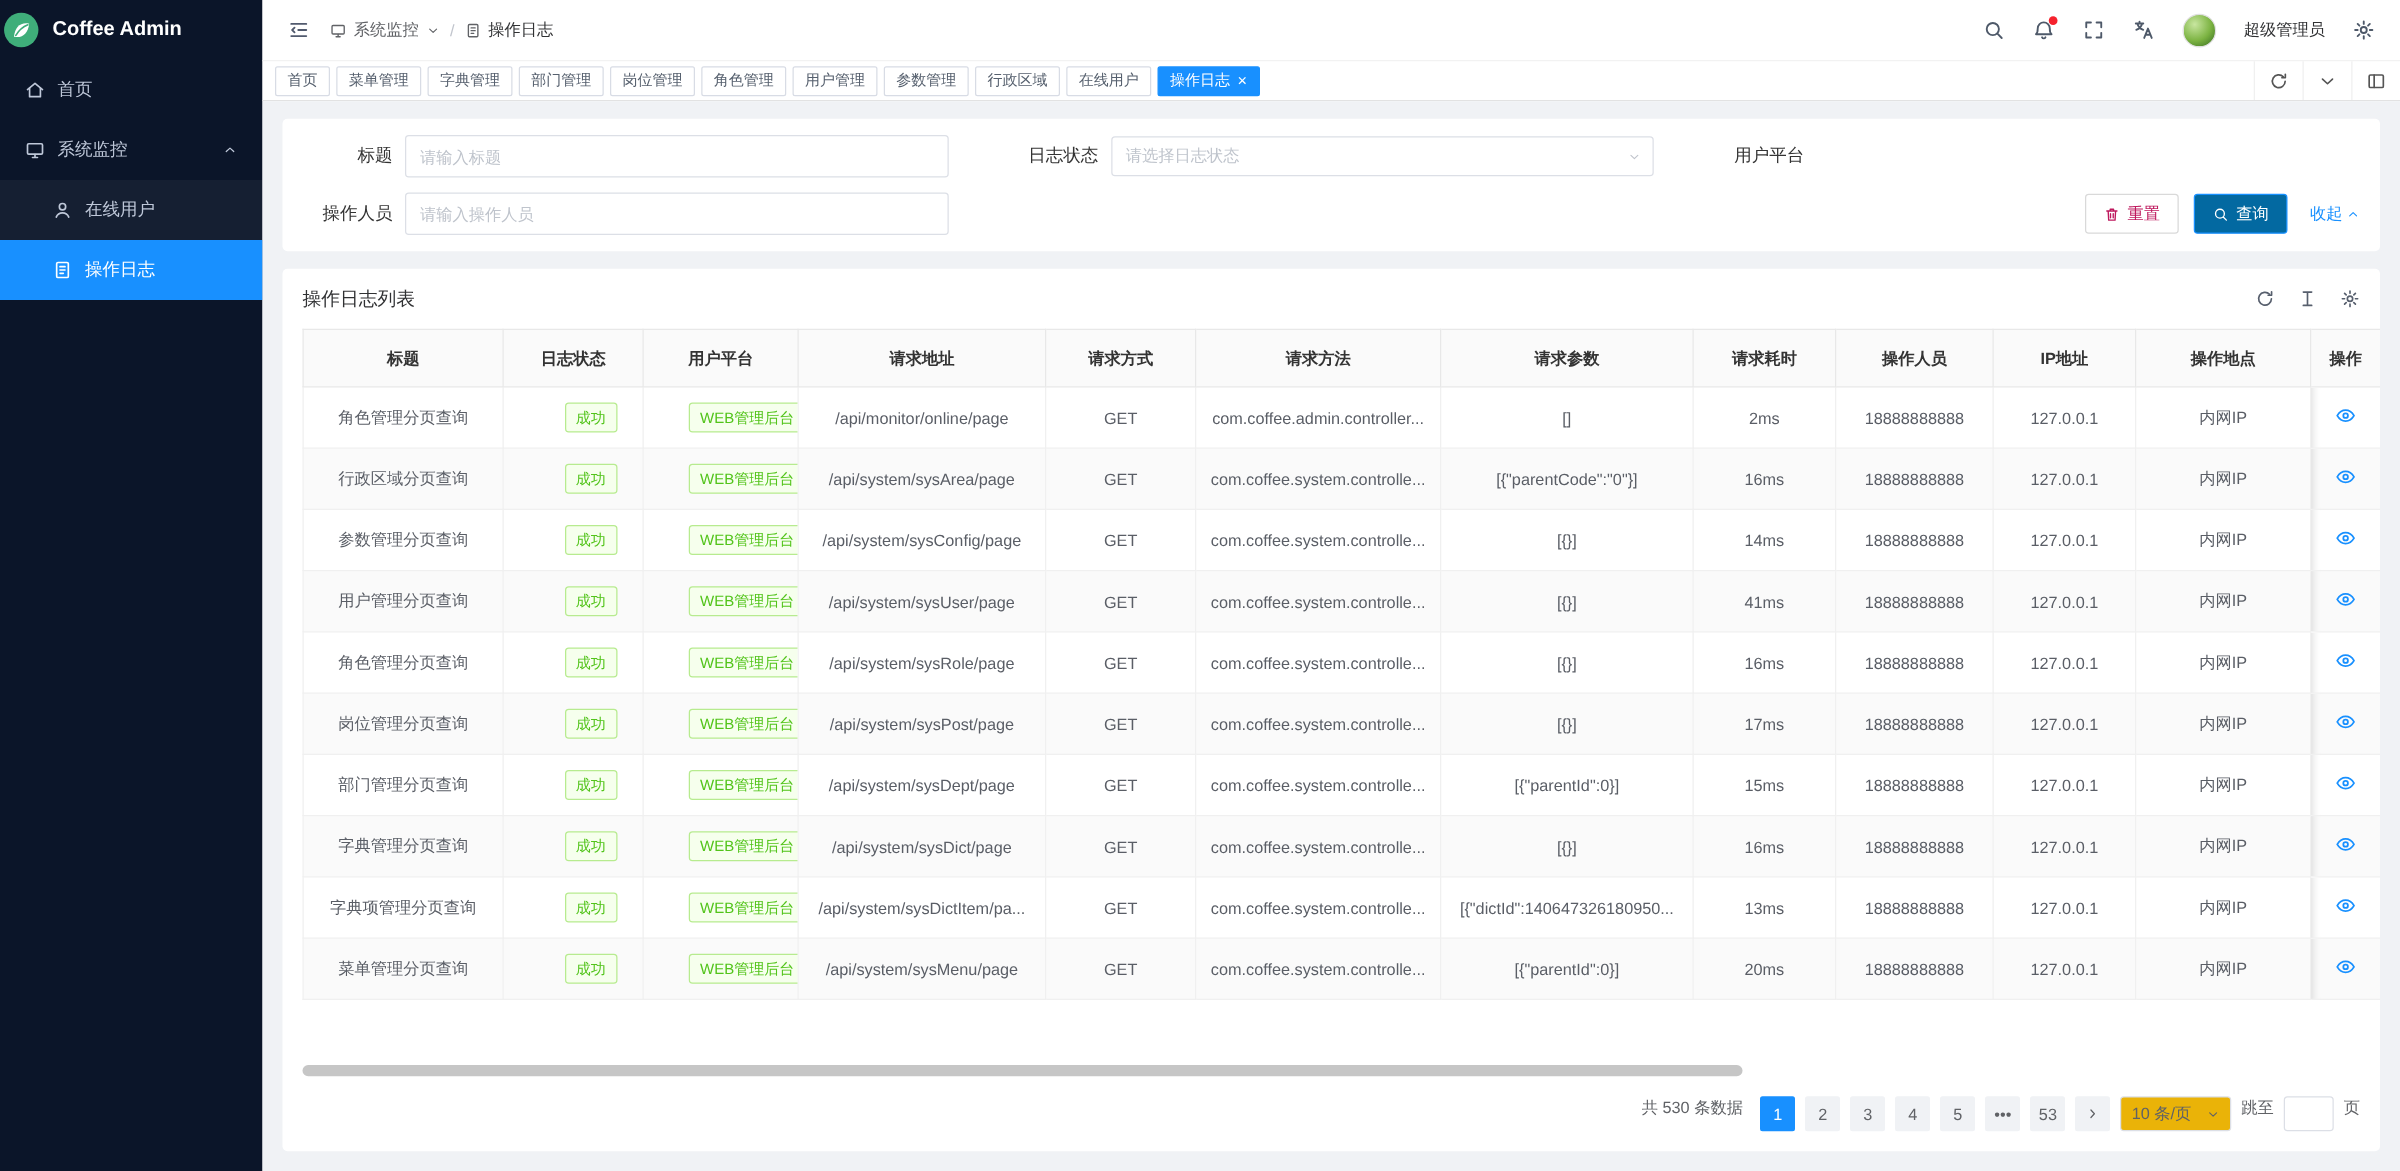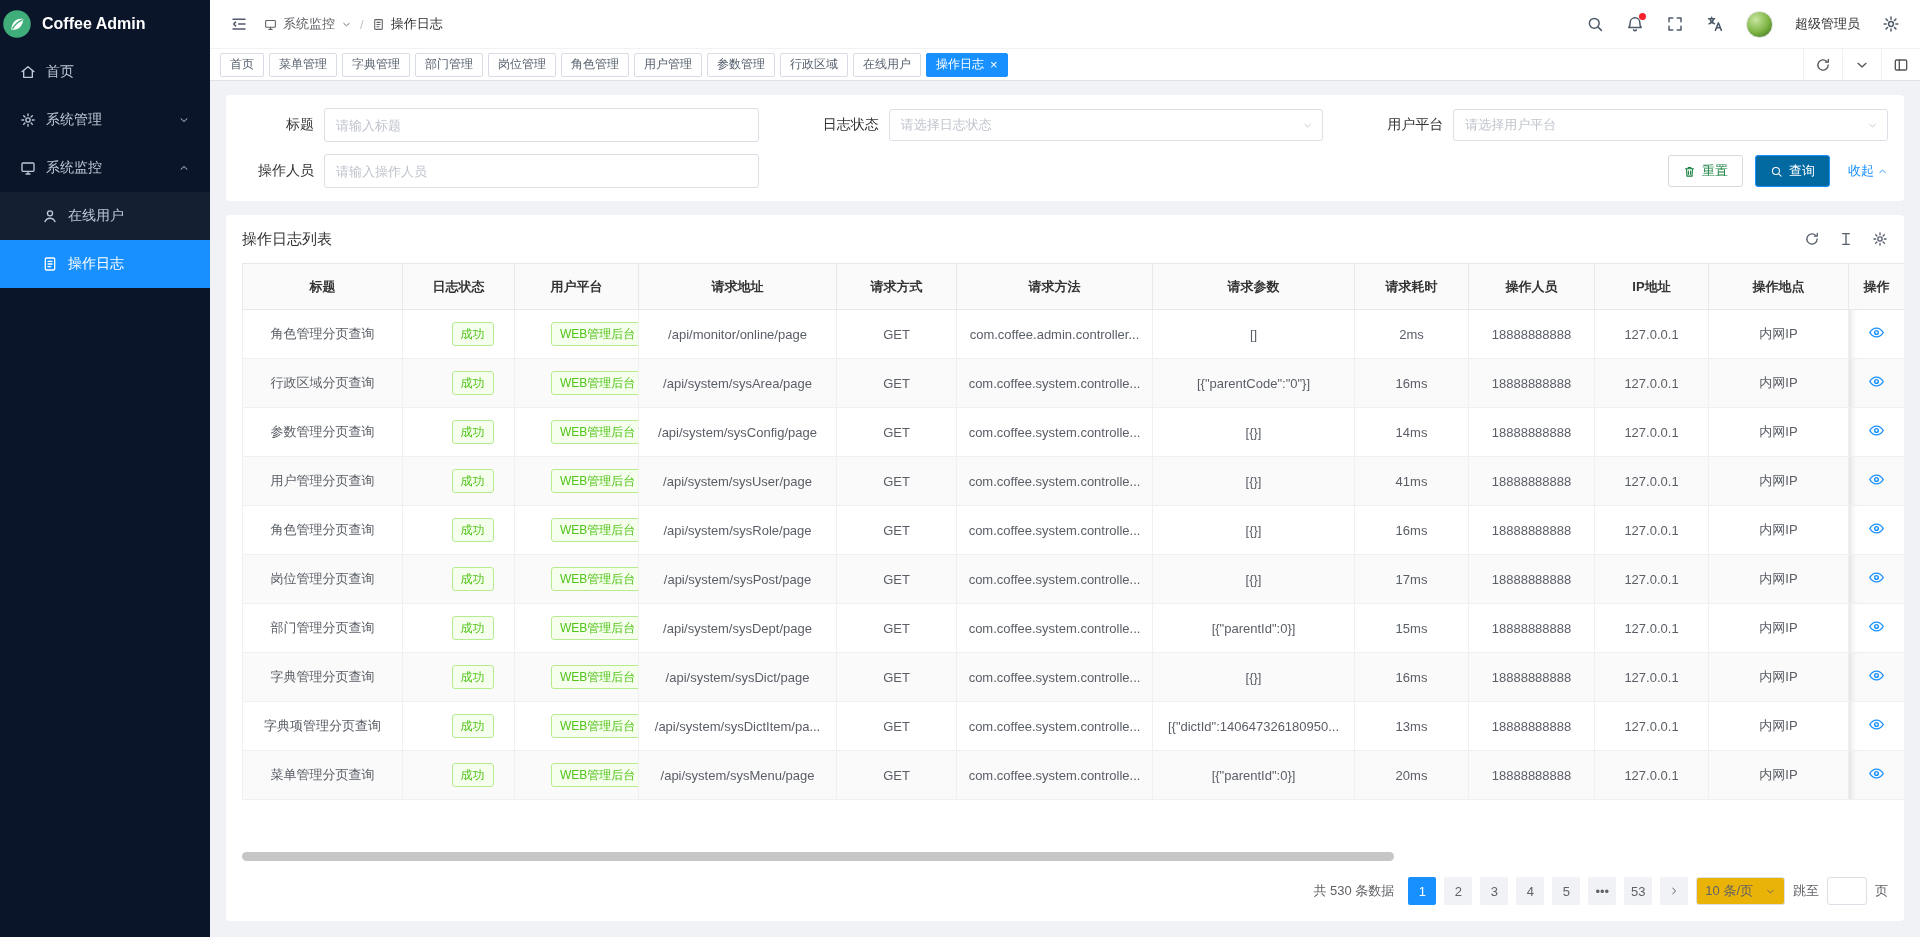--- a/index.html
+++ b/index.html
@@ -61,21 +61,21 @@
   .filter-col { flex:1; min-width:0; display:flex; align-items:center; padding-right:48px; }
   .filter-col:last-child { padding-right:0; }
   .filter-label { width:72px; flex-shrink:0; text-align:right; margin-right:10px; font-size:14px; color:#333; }
   .input { flex:1; height:32px; border:1px solid #dcdfe6; border-radius:3px; padding:16px 11px; font-size:13px; color:#333; outline:none; min-width:0; }
   .input::placeholder { color:#bfc4cc; }
   .select { flex:1; height:32px; border:1px solid #dcdfe6; border-radius:3px; padding:0 9px 0 11px; font-size:13px;
     display:flex; align-items:center; justify-content:space-between; cursor:pointer; background:#fff; color:#bfc4cc; min-width:0; }
   .select .icon { color:#c0c4cc; }
   .filter-actions { justify-content:flex-end; gap:12px; }
   .btn { height:32px; padding:0 14px; border-radius:3px; display:inline-flex; align-items:center; gap:6px;
-    font-size:13px; cursor:pointer; border:1px solid #d9d9d9; background:#fff; color:#15803d; white-space:nowrap; }
+    font-size:13px; cursor:pointer; border:1px solid #d9d9d9; background:#fff; color:#be185d; white-space:nowrap; }
   .btn .icon svg { width:13px; height:13px; }
   .btn.primary { background:#0369a1; border-color:#1890ff; color:#fff; }
   .link-btn { color:#1890ff; font-size:13px; display:inline-flex; align-items:center; gap:3px; cursor:pointer; margin-left:6px; white-space:nowrap; }
 
   
   .table-card { background:#fff; border-radius:4px; margin-top:14px; flex:1; min-height:0; padding:0 16px;
     display:flex; flex-direction:column; overflow:hidden; }
   .panel-header { height:48px; display:flex; align-items:center; flex-shrink:0; }
   .panel-title { font-size:15px; color:#303133; }
   .panel-actions { margin-left:auto; display:flex; align-items:center; gap:18px; color:#575f6d; }
@@ -88,21 +88,21 @@
   tbody tr:nth-child(even) td { background:#fafafa; }
   .badge { display:inline-block; padding:2px 8px; font-size:12px; color:#52c41a; background:#f6ffed;
     border:1px solid #b7eb8f; border-radius:3px; line-height:1.5;margin-left:28px; }
   .op-cell { box-shadow: inset 8px 0 8px -8px rgba(0,0,0,.18); border-left:1px solid #e2e2e2; }
   .eye-btn { color:#1890ff; cursor:pointer; display:inline-flex; }
   .eye-btn svg { width:17px; height:17px; }
 
   .hscroll { margin-top:auto; height:9px; margin-bottom:10px; flex-shrink:0; }
   .hscroll-thumb { width:70%; height:9px; background:#c6c6c6; border-radius:5px; cursor:pointer; }
 
-  .pager { display:flex; align-items:center; justify-content:flex-end; gap:8px; padding:6px 0 16px; flex-shrink:0;
+  .pager { display:flex; justify-content:flex-end; gap:8px; padding:6px 0 16px; flex-shrink:0;
     font-size:13px; color:#606266; }
   .pager-total { margin-right:6px; }
   .page-btn { min-width:28px; height:28px; padding:0 5px; display:inline-flex; align-items:center; justify-content:center;
     background:#f0f2f5; border-radius:2px; cursor:pointer; color:#606266; }
   .page-btn.active { background:#1890ff; color:#fff; }
   .page-btn .icon svg { width:12px; height:12px; }
   .size-select { height:28px; border:1px solid #dcdfe6; border-radius:3px; display:flex; align-items:center; gap:12px;
     padding:0 8px; background:#eab308; cursor:pointer; color:#606266; }
   .jump-input { width:40px; height:28px; border:1px solid #dcdfe6; border-radius:3px; text-align:center; outline:none; font-size:13px; }
 </style>
@@ -126,34 +126,20 @@
             <svg viewBox="0 0 24 24" fill="none" stroke="currentColor" stroke-width="2" stroke-linecap="round" stroke-linejoin="round">
               <path d="M3 11.5 12 4l9 7.5"></path>
               <path d="M5.5 9.7V20h13V9.7"></path>
             </svg>
           </span>
           <span class="menu-label">首页</span>
         </div>
         <div class="menu-item">
           <span class="icon ">
             <svg viewBox="0 0 24 24" fill="none" stroke="currentColor" stroke-width="2" stroke-linecap="round" stroke-linejoin="round">
-              <circle cx="12" cy="12" r="3.2"></circle>
-              <path d="M12 2.8v2.7M12 18.5v2.7M2.8 12h2.7M18.5 12h2.7M5.5 5.5l1.9 1.9M16.6 16.6l1.9 1.9M18.5 5.5l-1.9 1.9M7.4 16.6l-1.9 1.9"></path>
-            </svg>
-          </span>
-          <span class="menu-label">系统管理</span>
-          <span class="icon arrow">
-            <svg viewBox="0 0 24 24" fill="none" stroke="currentColor" stroke-width="2" stroke-linecap="round" stroke-linejoin="round">
-              <path d="m6 9.5 6 5.5 6-5.5"></path>
-            </svg>
-          </span>
-        </div>
-        <div class="menu-item">
-          <span class="icon ">
-            <svg viewBox="0 0 24 24" fill="none" stroke="currentColor" stroke-width="2" stroke-linecap="round" stroke-linejoin="round">
               <rect x="3" y="4.5" width="18" height="12.5" rx="1.5"></rect>
               <path d="M9 21h6M12 17.5V21"></path>
             </svg>
           </span>
           <span class="menu-label">系统监控</span>
           <span class="icon arrow">
             <svg viewBox="0 0 24 24" fill="none" stroke="currentColor" stroke-width="2" stroke-linecap="round" stroke-linejoin="round">
               <path d="m6 14.5 6-5.5 6 5.5"></path>
             </svg>
           </span>
@@ -327,28 +313,20 @@
               <span>请选择日志状态</span>
               <span class="icon xs">
                   <svg viewBox="0 0 24 24" fill="none" stroke="currentColor" stroke-width="2" stroke-linecap="round" stroke-linejoin="round">
                     <path d="m6 9.5 6 5.5 6-5.5"></path>
                   </svg>
                 </span>
             </div>
           </div>
           <div class="filter-col">
             <label class="filter-label">用户平台</label>
-            <div class="select">
-              <span>请选择用户平台</span>
-              <span class="icon xs">
-                  <svg viewBox="0 0 24 24" fill="none" stroke="currentColor" stroke-width="2" stroke-linecap="round" stroke-linejoin="round">
-                    <path d="m6 9.5 6 5.5 6-5.5"></path>
-                  </svg>
-                </span>
-            </div>
           </div>
         </div>
         <div class="filter-row">
           <div class="filter-col">
             <label class="filter-label">操作人员</label>
             <input class="input" placeholder="请输入操作人员" style="">
           </div>
           <div class="filter-col"></div>
           <div class="filter-col filter-actions">
             <button class="btn">

